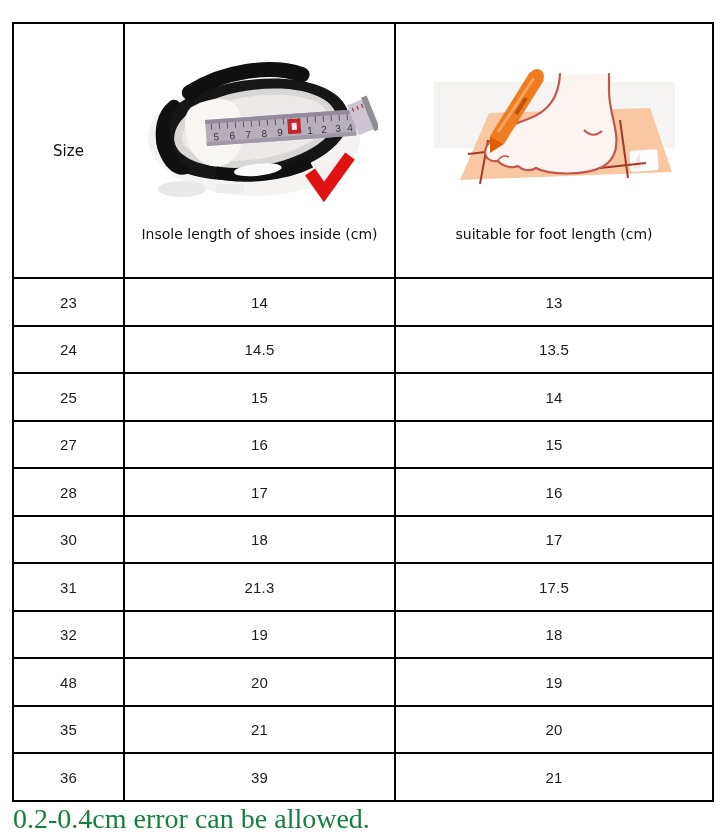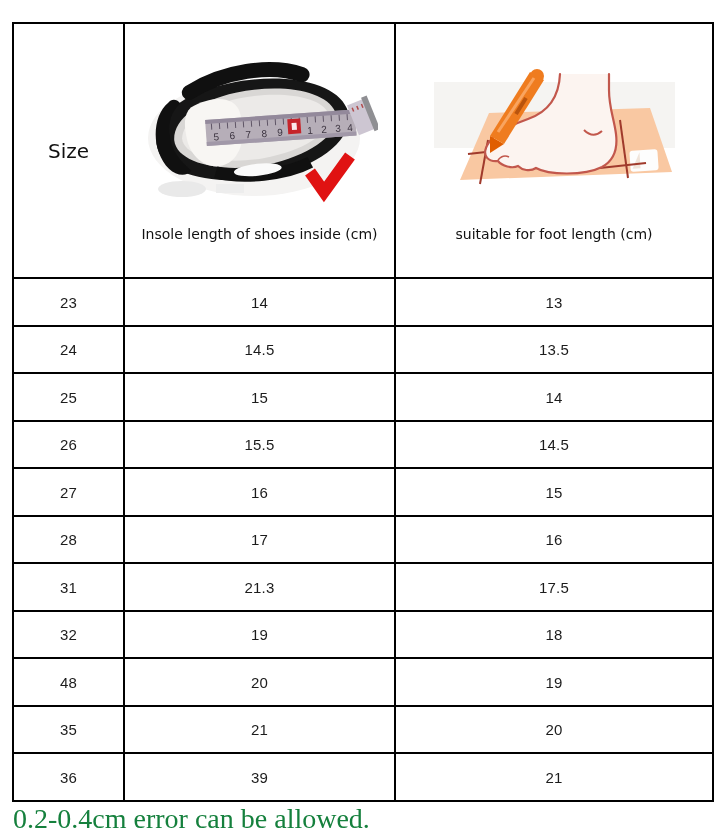--- a/index.html
+++ b/index.html
@@ -59,21 +59,21 @@
   }
   .caption {
     font-family: "DejaVu Sans", sans-serif;
     font-size: 14px;
     color: #111111;
     white-space: nowrap;
     margin-top: 16px;
   }
   .size-label {
     font-family: "DejaVu Sans", sans-serif;
-    font-size: 20px;
+    font-size: 15px;
     color: #111111;
   }
   .footer-note {
     position: absolute;
     left: 13px;
     top: 803px;
     font-family: Liberation Serif, serif;
     font-size: 28px;
     color: #15803d;
     white-space: nowrap;
@@ -188,39 +188,39 @@
     <td class="num-cell">14.5</td>
     <td class="num-cell">13.5</td>
   </tr>
 
   <tr>
     <td class="num-cell">25</td>
     <td class="num-cell">15</td>
     <td class="num-cell">14</td>
   </tr>
 
-  <tr>
-    <td class="num-cell">26</td>
-    <td class="num-cell">15.5</td>
-    <td class="num-cell">14.5</td>
-  </tr>
 
   <tr>
     <td class="num-cell">27</td>
     <td class="num-cell">16</td>
     <td class="num-cell">15</td>
   </tr>
 
   <tr>
     <td class="num-cell">28</td>
     <td class="num-cell">17</td>
     <td class="num-cell">16</td>
   </tr>
 
 
+  <tr>
+    <td class="num-cell">30</td>
+    <td class="num-cell">18</td>
+    <td class="num-cell">17</td>
+  </tr>
 
   <tr>
     <td class="num-cell">31</td>
     <td class="num-cell">21.3</td>
     <td class="num-cell">17.5</td>
   </tr>
 
   <tr>
     <td class="num-cell">32</td>
     <td class="num-cell">19</td>

